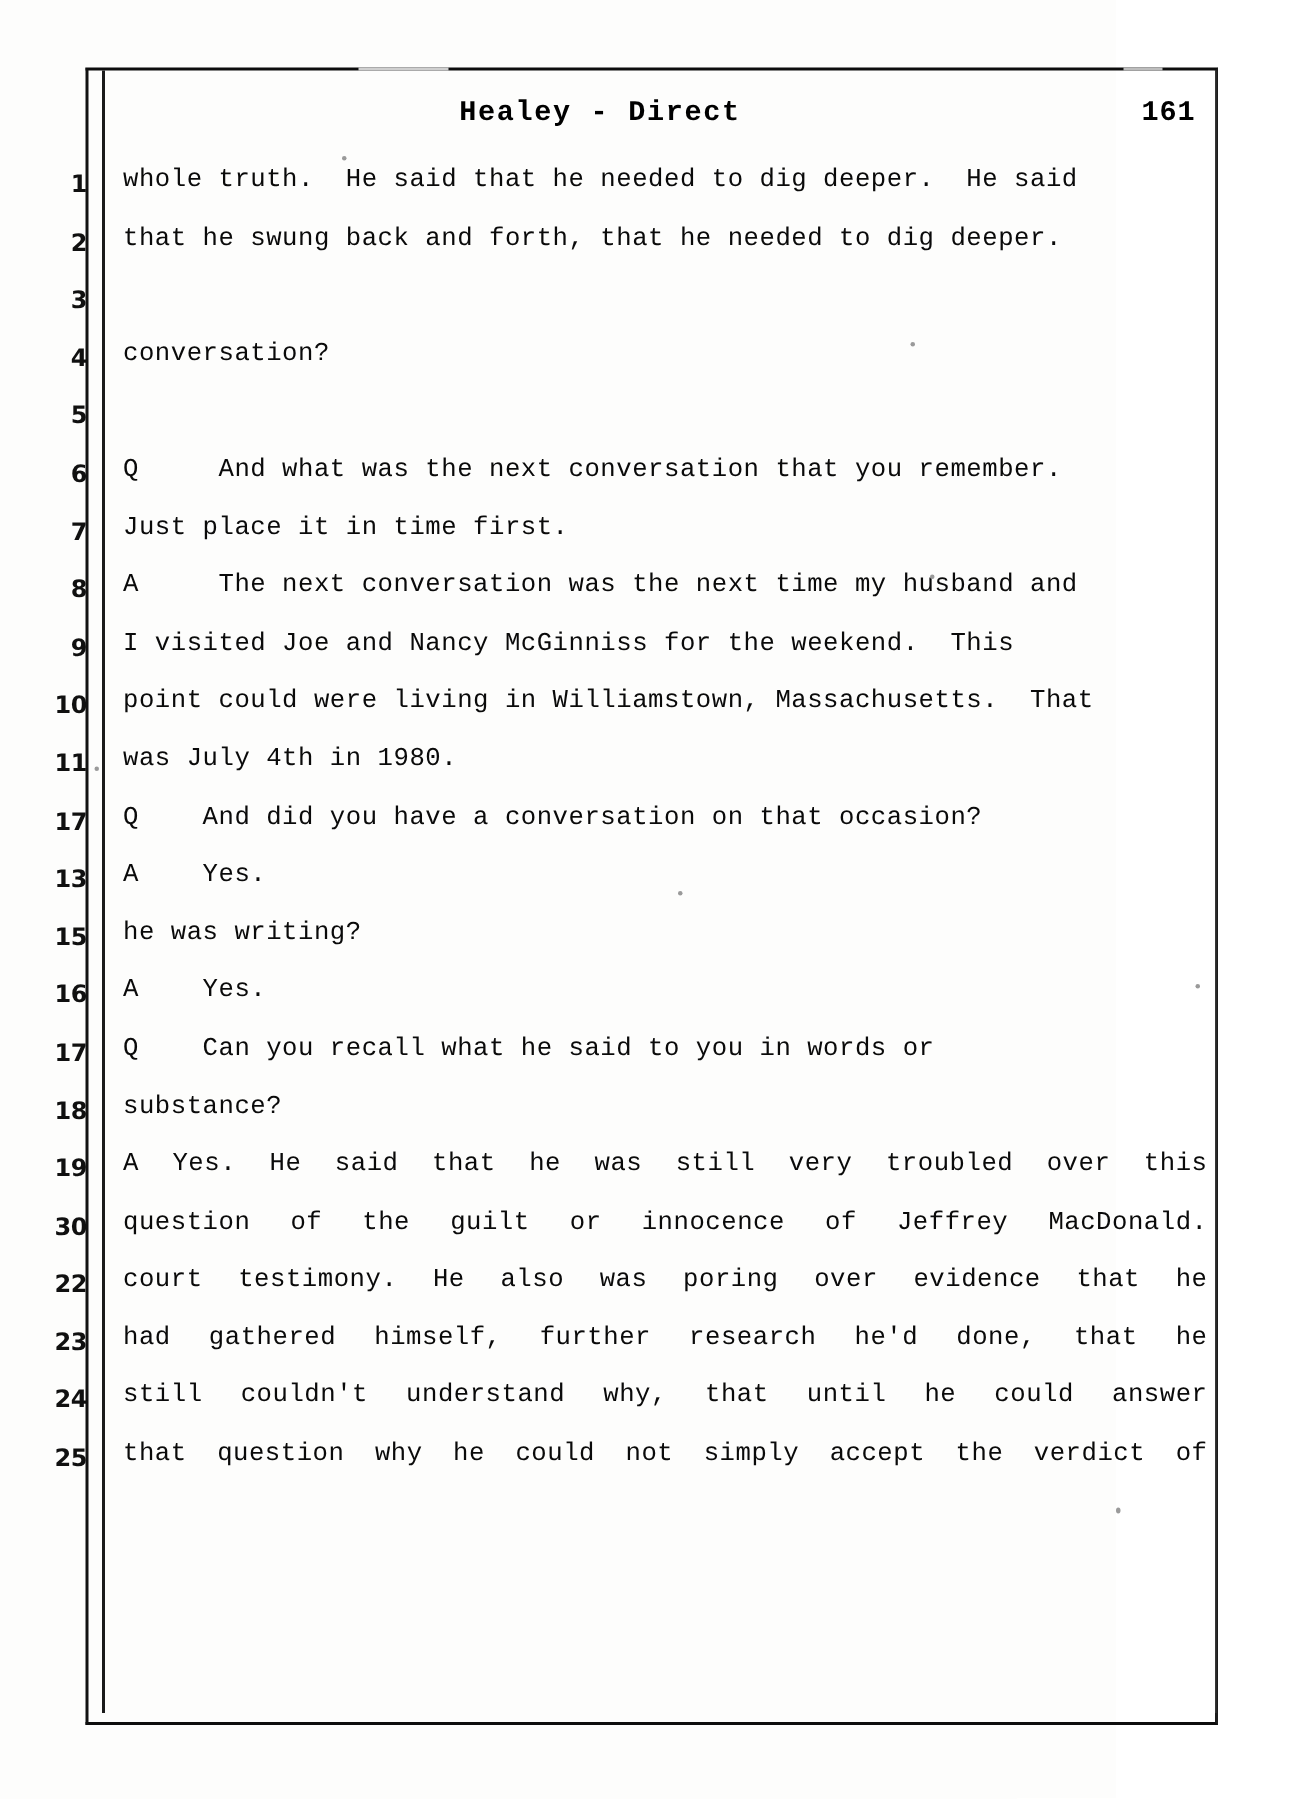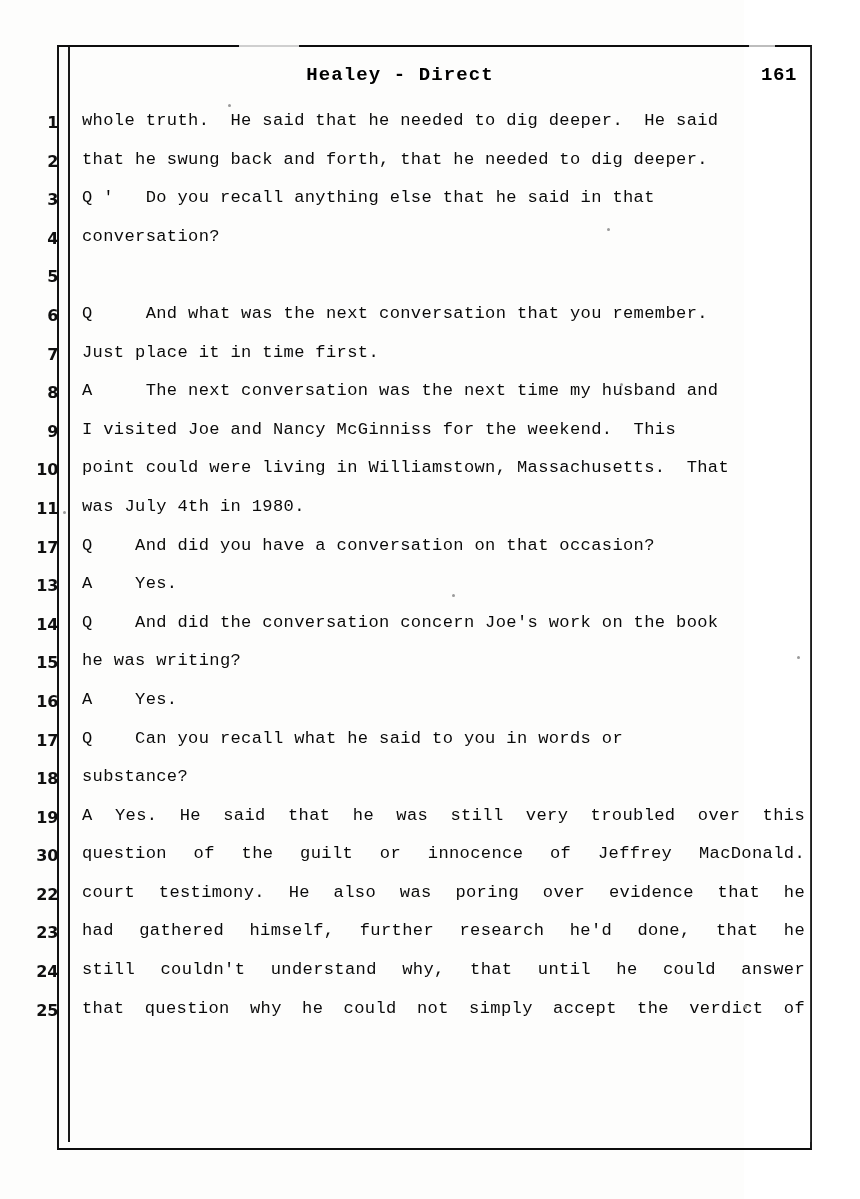--- a/index.html
+++ b/index.html
@@ -173,21 +173,20 @@
       <div class="tline">
         <div class="lnum">1</div>
         <div class="ltext">whole truth.  He said that he needed to dig deeper.  He said</div>
       </div>
       <div class="tline">
         <div class="lnum">2</div>
         <div class="ltext">that he swung back and forth, that he needed to dig deeper.</div>
       </div>
       <div class="tline">
         <div class="lnum">3</div>
-        <div class="ltext">Q '   Do you recall anything else that he said in that</div>
       </div>
       <div class="tline">
         <div class="lnum">4</div>
         <div class="ltext">conversation?</div>
       </div>
       <div class="tline">
         <div class="lnum">5</div>
       </div>
       <div class="tline">
         <div class="lnum">6</div>
@@ -213,24 +212,20 @@
         <div class="lnum">11</div>
         <div class="ltext">was July 4th in 1980.</div>
       </div>
       <div class="tline">
         <div class="lnum">17</div>
         <div class="ltext">Q    And did you have a conversation on that occasion?</div>
       </div>
       <div class="tline">
         <div class="lnum">13</div>
         <div class="ltext">A    Yes.</div>
-      </div>
-      <div class="tline">
-        <div class="lnum">14</div>
-        <div class="ltext">Q    And did the conversation concern Joe's work on the book</div>
       </div>
       <div class="tline">
         <div class="lnum">15</div>
         <div class="ltext">he was writing?</div>
       </div>
       <div class="tline">
         <div class="lnum">16</div>
         <div class="ltext">A    Yes.</div>
       </div>
       <div class="tline">

